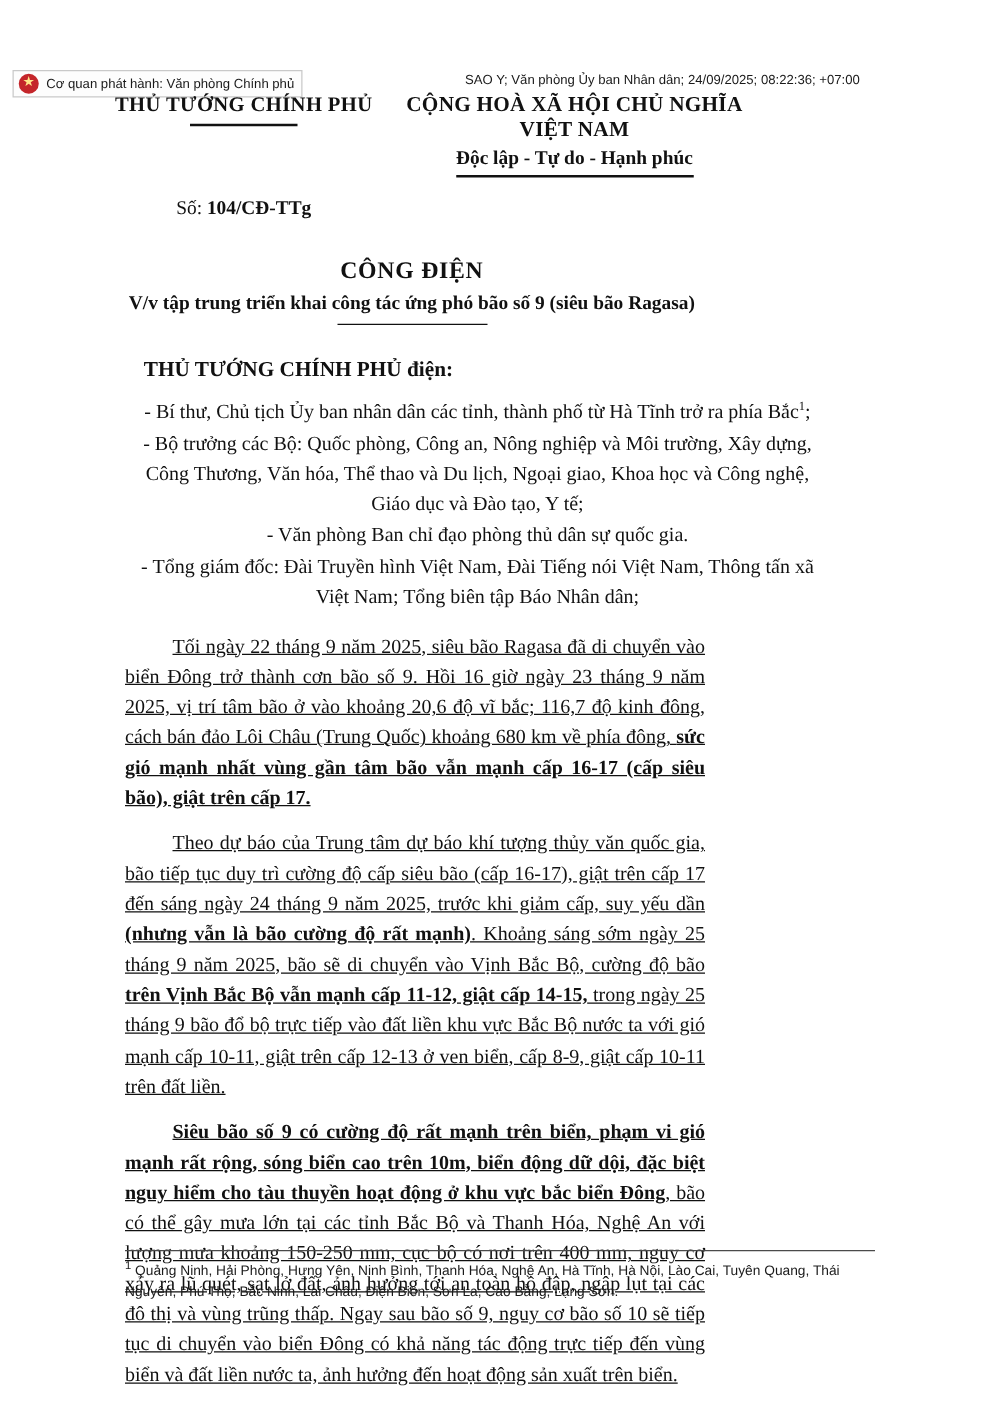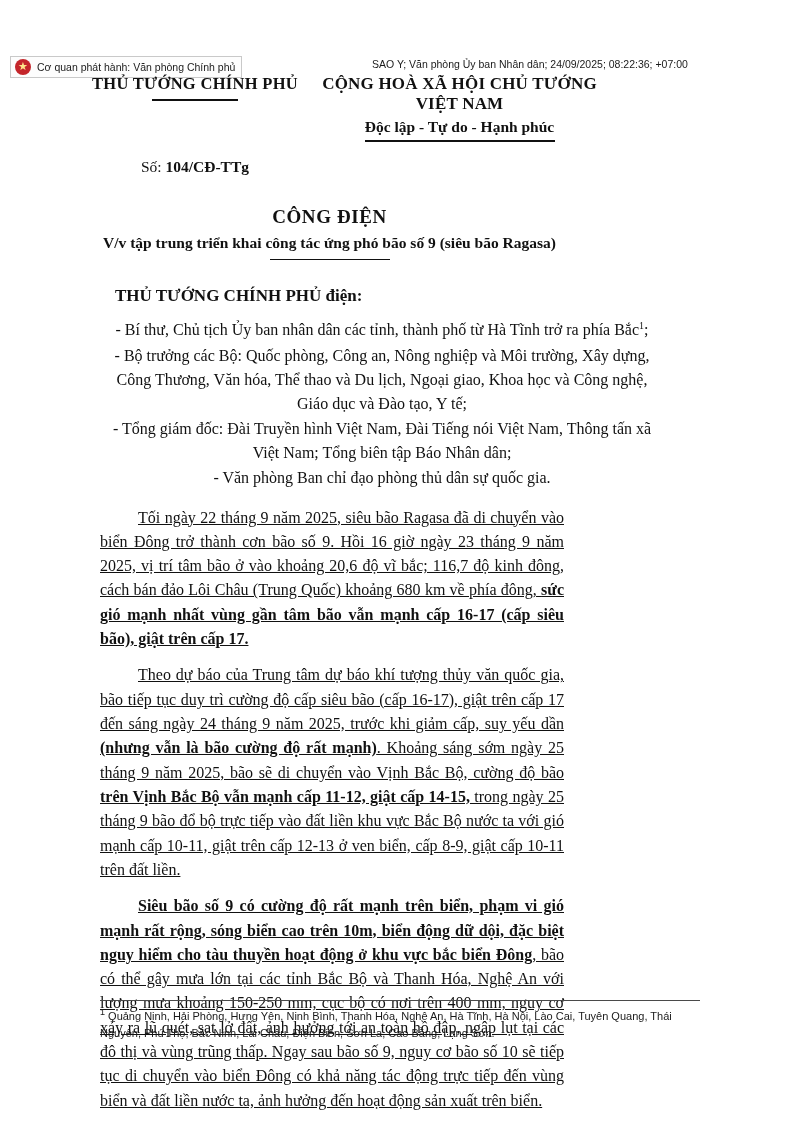--- a/index.html
+++ b/index.html
@@ -230,21 +230,21 @@
 </div>
 
 <div class="page">
 
   <div class="header-row">
     <div class="hdr-left">
       <div class="org-name">THỦ TƯỚNG CHÍNH PHỦ</div>
       <div class="rule-short"></div>
     </div>
     <div class="hdr-right">
-      <div class="country-name">CỘNG HOÀ XÃ HỘI CHỦ TƯỚNG VIỆT NAM</div>
+      <div class="country-name">CỘNG HOÀ XÃ HỘI CHỦ NGHĨA VIỆT NAM</div>
       <div class="motto">Độc lập - Tự do - Hạnh phúc</div>
       <div class="rule-med"></div>
     </div>
   </div>
 
   <div class="numline-row">
     <div class="doc-number">
       <span>Số: </span><b>104/CĐ-TTg</b>
     </div>
   </div>
@@ -253,22 +253,22 @@
     <div class="doc-title">CÔNG ĐIỆN</div>
     <div class="doc-subject">V/v tập trung triển khai công tác ứng phó bão số 9 (siêu bão Ragasa)</div>
     <div class="rule-title"></div>
   </div>
 
   <div class="addressee">THỦ TƯỚNG CHÍNH PHỦ điện:</div>
 
   <div class="recipients">
     <p><span>- Bí thư, Chủ tịch Ủy ban nhân dân các tỉnh, thành phố từ Hà Tĩnh trở ra phía Bắc</span><span class="sup">1</span><span>;</span></p>
     <p>- Bộ trưởng các Bộ: Quốc phòng, Công an, Nông nghiệp và Môi trường, Xây dựng, Công Thương, Văn hóa, Thể thao và Du lịch, Ngoại giao, Khoa học và Công nghệ, Giáo dục và Đào tạo, Y tế;</p>
+    <p>- Văn phòng Ban chỉ đạo phòng thủ dân sự quốc gia.</p>
     <p>- Tổng giám đốc: Đài Truyền hình Việt Nam, Đài Tiếng nói Việt Nam, Thông tấn xã Việt Nam; Tổng biên tập Báo Nhân dân;</p>
-    <p>- Văn phòng Ban chỉ đạo phòng thủ dân sự quốc gia.</p>
   </div>
 
   <div class="content">
     <div class="para first"><span>Tối ngày 22 tháng 9 năm 2025, siêu bão Ragasa đã di chuyển vào biển Đông trở thành cơn bão số 9. Hồi 16 giờ ngày 23 tháng 9 năm 2025, vị trí tâm bão ở vào khoảng 20,6 độ vĩ bắc; 116,7 độ kinh đông, cách bán đảo Lôi Châu (Trung Quốc) khoảng 680 km về phía đông, </span><b>sức gió mạnh nhất vùng gần tâm bão vẫn mạnh cấp 16-17 (cấp siêu bão), giật trên cấp 17.</b></div>
     <div class="para"><span>Theo dự báo của Trung tâm dự báo khí tượng thủy văn quốc gia, bão tiếp tục duy trì cường độ cấp siêu bão (cấp 16-17), giật trên cấp 17 đến sáng ngày 24 tháng 9 năm 2025, trước khi giảm cấp, suy yếu dần </span><b>(nhưng vẫn là bão cường độ rất mạnh)</b><span>. Khoảng sáng sớm ngày 25 tháng 9 năm 2025, bão sẽ di chuyển vào Vịnh Bắc Bộ, cường độ bão </span><b>trên Vịnh Bắc Bộ vẫn mạnh cấp 11-12, giật cấp 14-15,</b><span> trong ngày 25 tháng 9 bão đổ bộ trực tiếp vào đất liền khu vực Bắc Bộ nước ta với gió mạnh cấp 10-11, giật trên cấp 12-13 ở ven biển, cấp 8-9, giật cấp 10-11 trên đất liền.</span></div>
     <div class="para"><b>Siêu bão số 9 có cường độ rất mạnh trên biển, phạm vi gió mạnh rất rộng, sóng biển cao trên 10m, biển động dữ dội, đặc biệt nguy hiểm cho tàu thuyền hoạt động ở khu vực bắc biển Đông</b><span>, bão có thể gây mưa lớn tại các tỉnh Bắc Bộ và Thanh Hóa, Nghệ An với lượng mưa khoảng 150-250 mm, cục bộ có nơi trên 400 mm, nguy cơ xảy ra lũ quét, sạt lở đất, ảnh hưởng tới an toàn hồ đập, ngập lụt tại các đô thị và vùng trũng thấp. Ngay sau bão số 9, nguy cơ bão số 10 sẽ tiếp tục di chuyển vào biển Đông có khả năng tác động trực tiếp đến vùng biển và đất liền nước ta, ảnh hưởng đến hoạt động sản xuất trên biển.</span></div>
   </div>
 
 </div>
 

